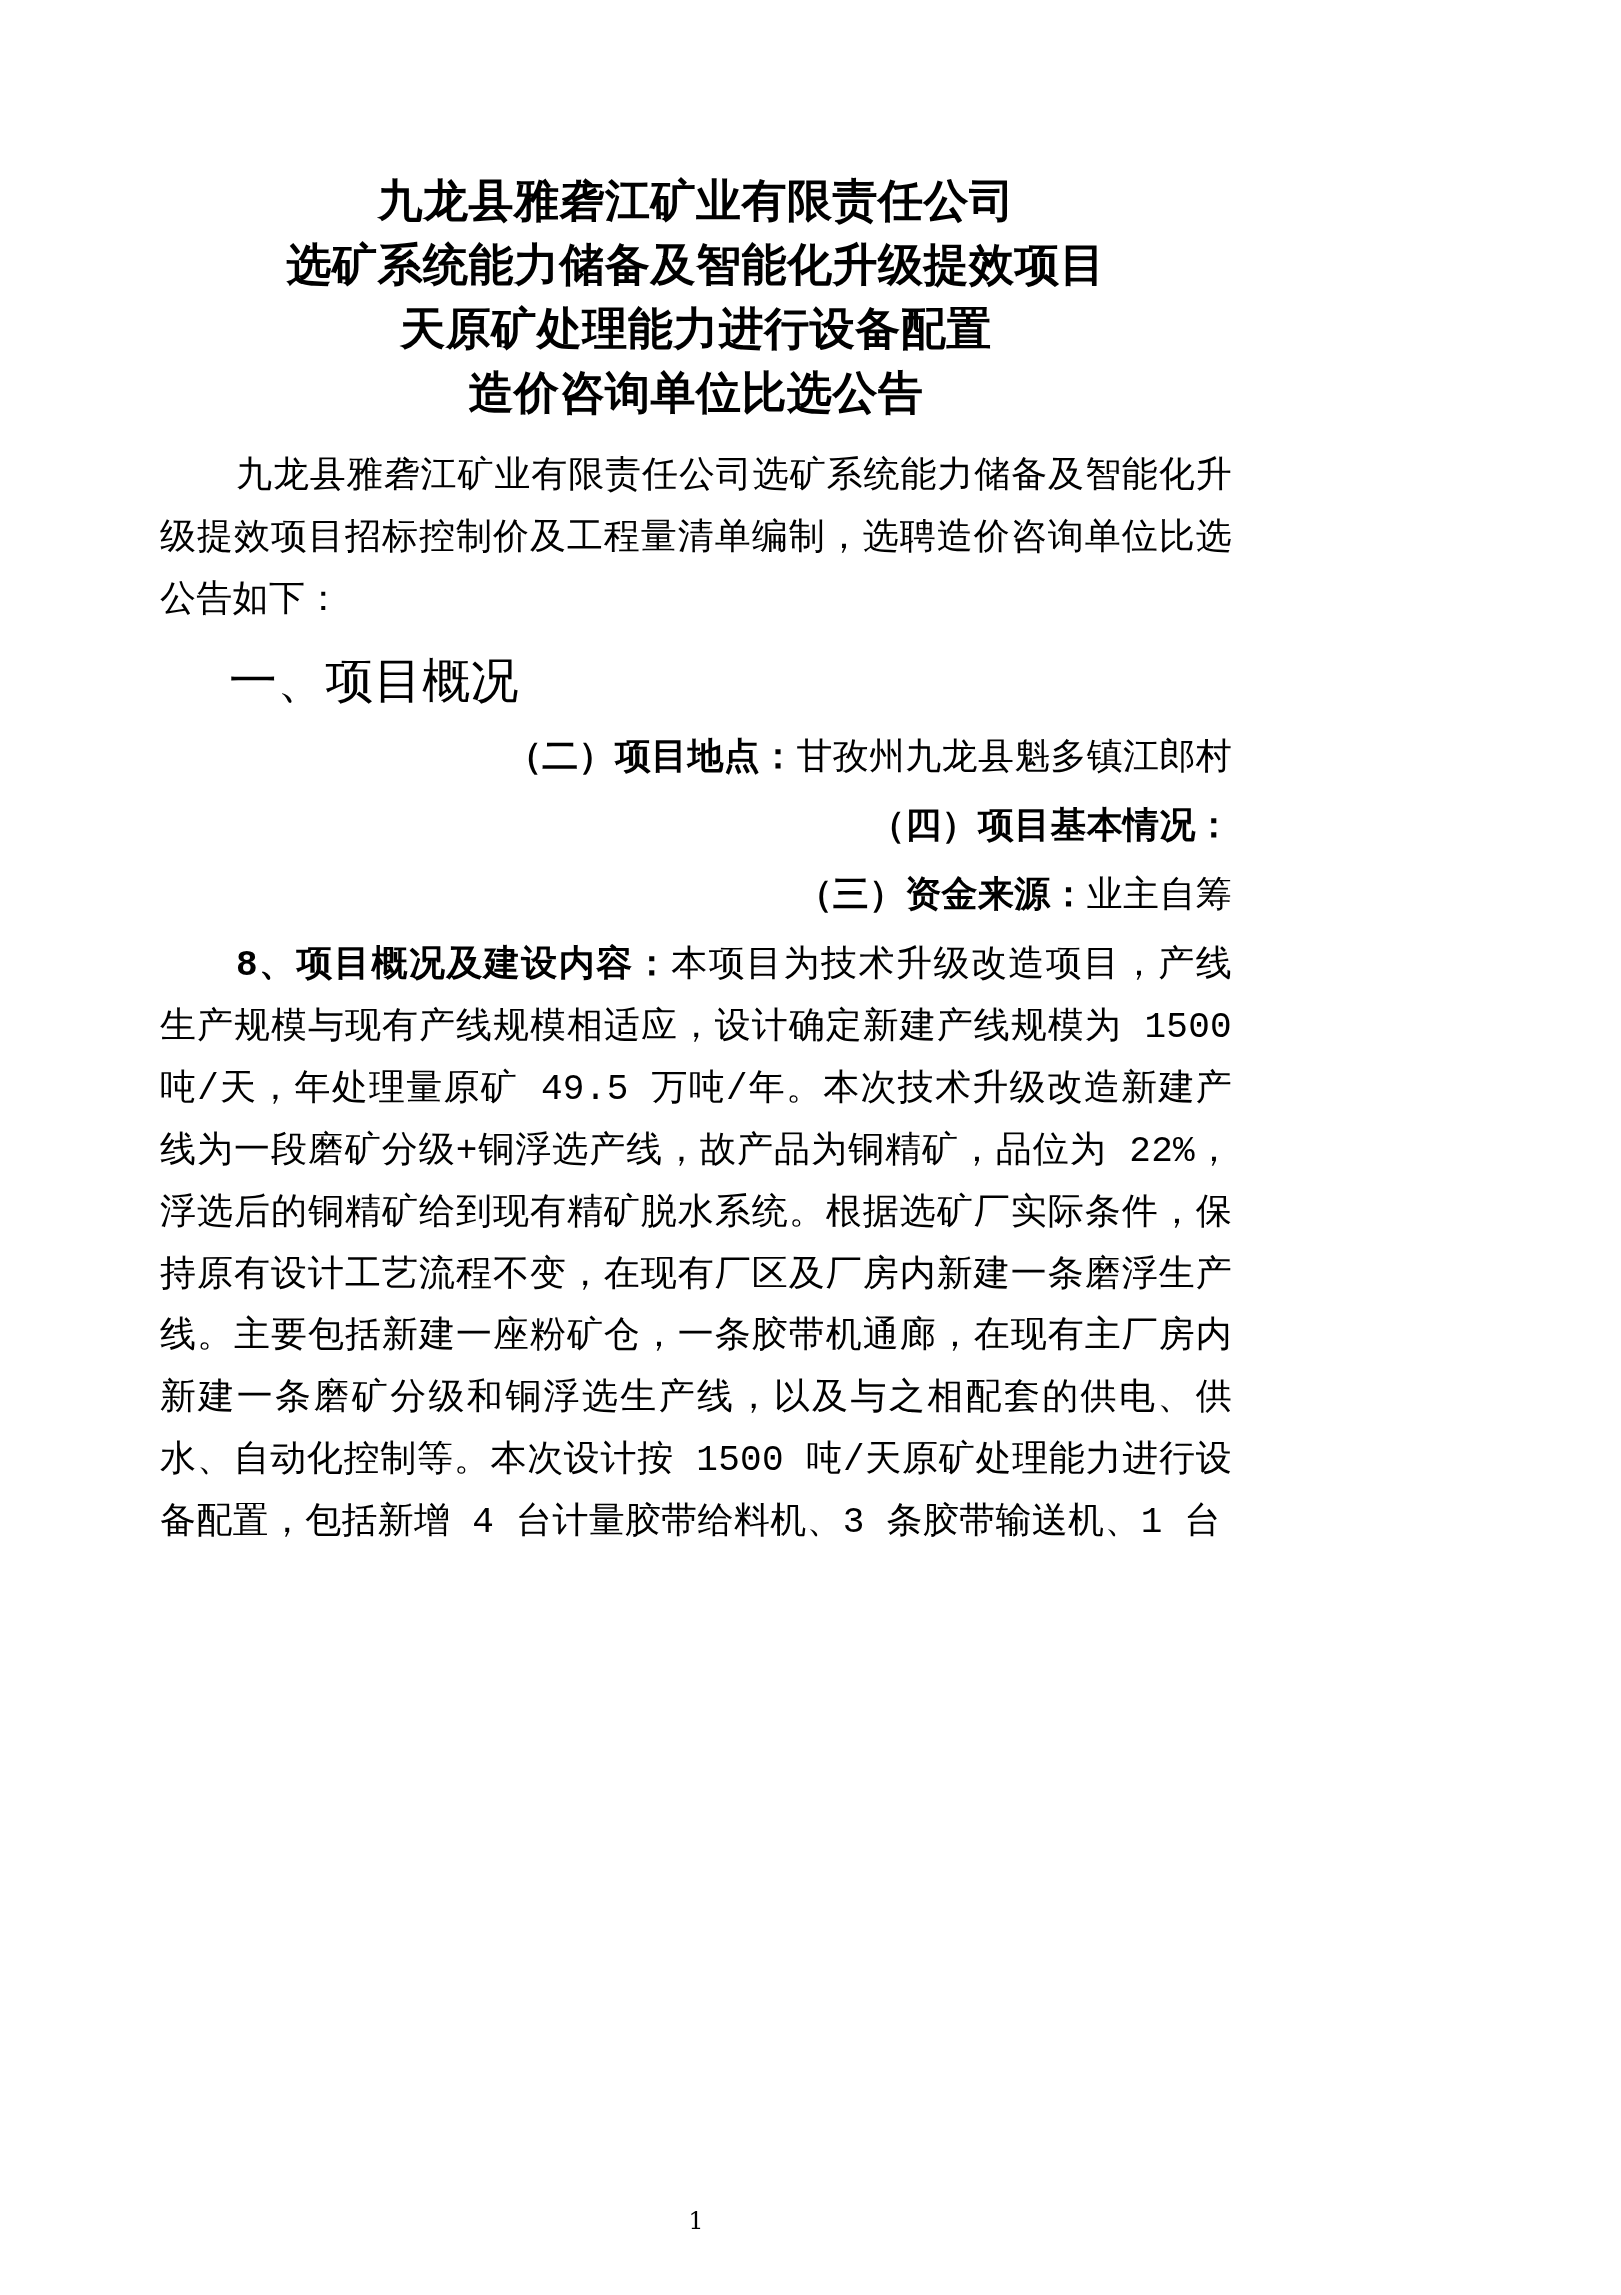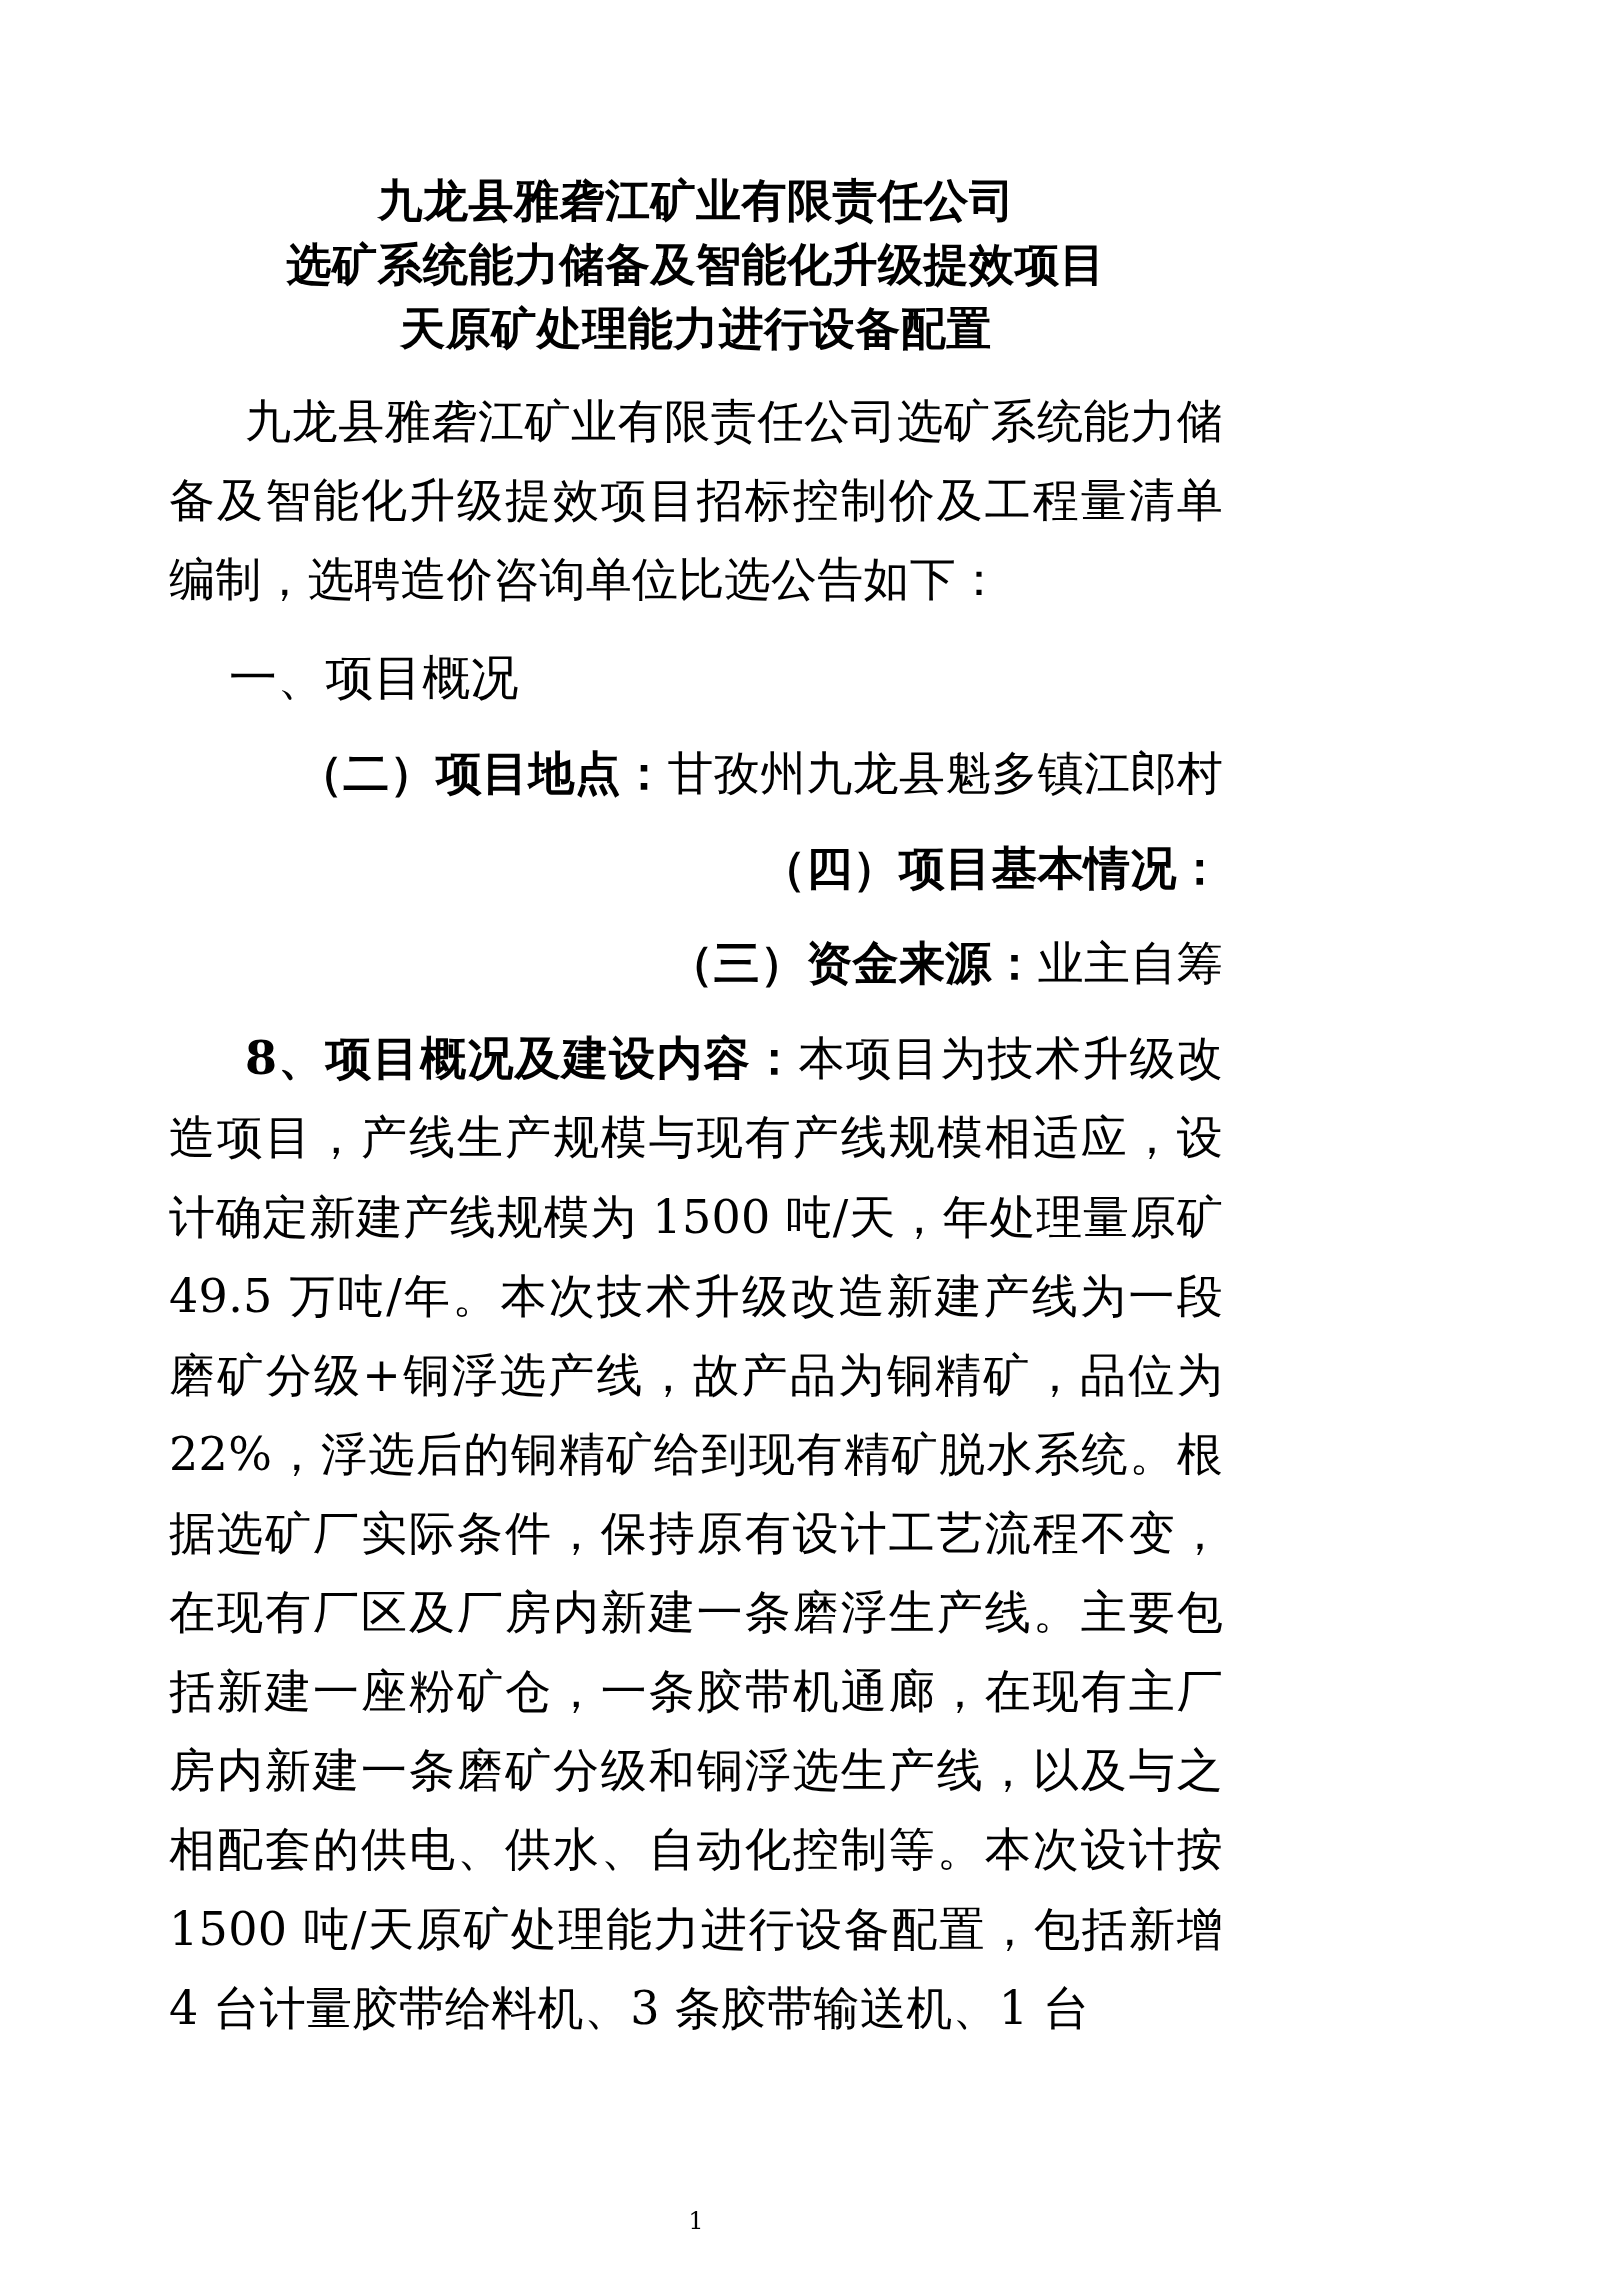--- a/index.html
+++ b/index.html
@@ -27,27 +27,28 @@
     letter-spacing: 0.5px;
   }
   .doc-title .tline {
     display: block;
     white-space: nowrap;
   }
   .body-block {
     margin-top: 21.5px;
   }
   p.para {
-    margin: 16px;
-    font-size: 46px;
+    margin: 7px;
+    font-size: 36px;
     line-height: 1.72;
     text-align: justify;
     text-justify: inter-ideograph;
     text-indent: 76px;
     letter-spacing: 0.3px;
+    font-family: Liberation Mono, monospace;
   }
   p.para.tight {
     text-align: right;
   }
   p.heading {
     margin: 0;
     font-size: 48px;
     line-height: 1.72;
     text-indent: 76px;
     letter-spacing: 0.3px;
@@ -68,20 +69,21 @@
 </style>
 </head>
 <body>
 
 <div class="page">
 
   <div class="doc-title">
     <span class="tline">九龙县雅砻江矿业有限责任公司</span>
     <span class="tline">选矿系统能力储备及智能化升级提效项目</span>
     <span class="tline">天原矿处理能力进行设备配置</span>
+    <span class="tline">造价咨询单位比选公告</span>
   </div>
 
   <div class="body-block">
 
     <p class="para">九龙县雅砻江矿业有限责任公司选矿系统能力储备及智能化升级提效项目招标控制价及工程量清单编制，选聘造价咨询单位比选公告如下：</p>
 
     <p class="heading">一、项目概况</p>
 
 
     <p class="para tight"><span class="b">（二）项目地点：</span><span>甘孜州九龙县魁多镇江郎村</span></p>

